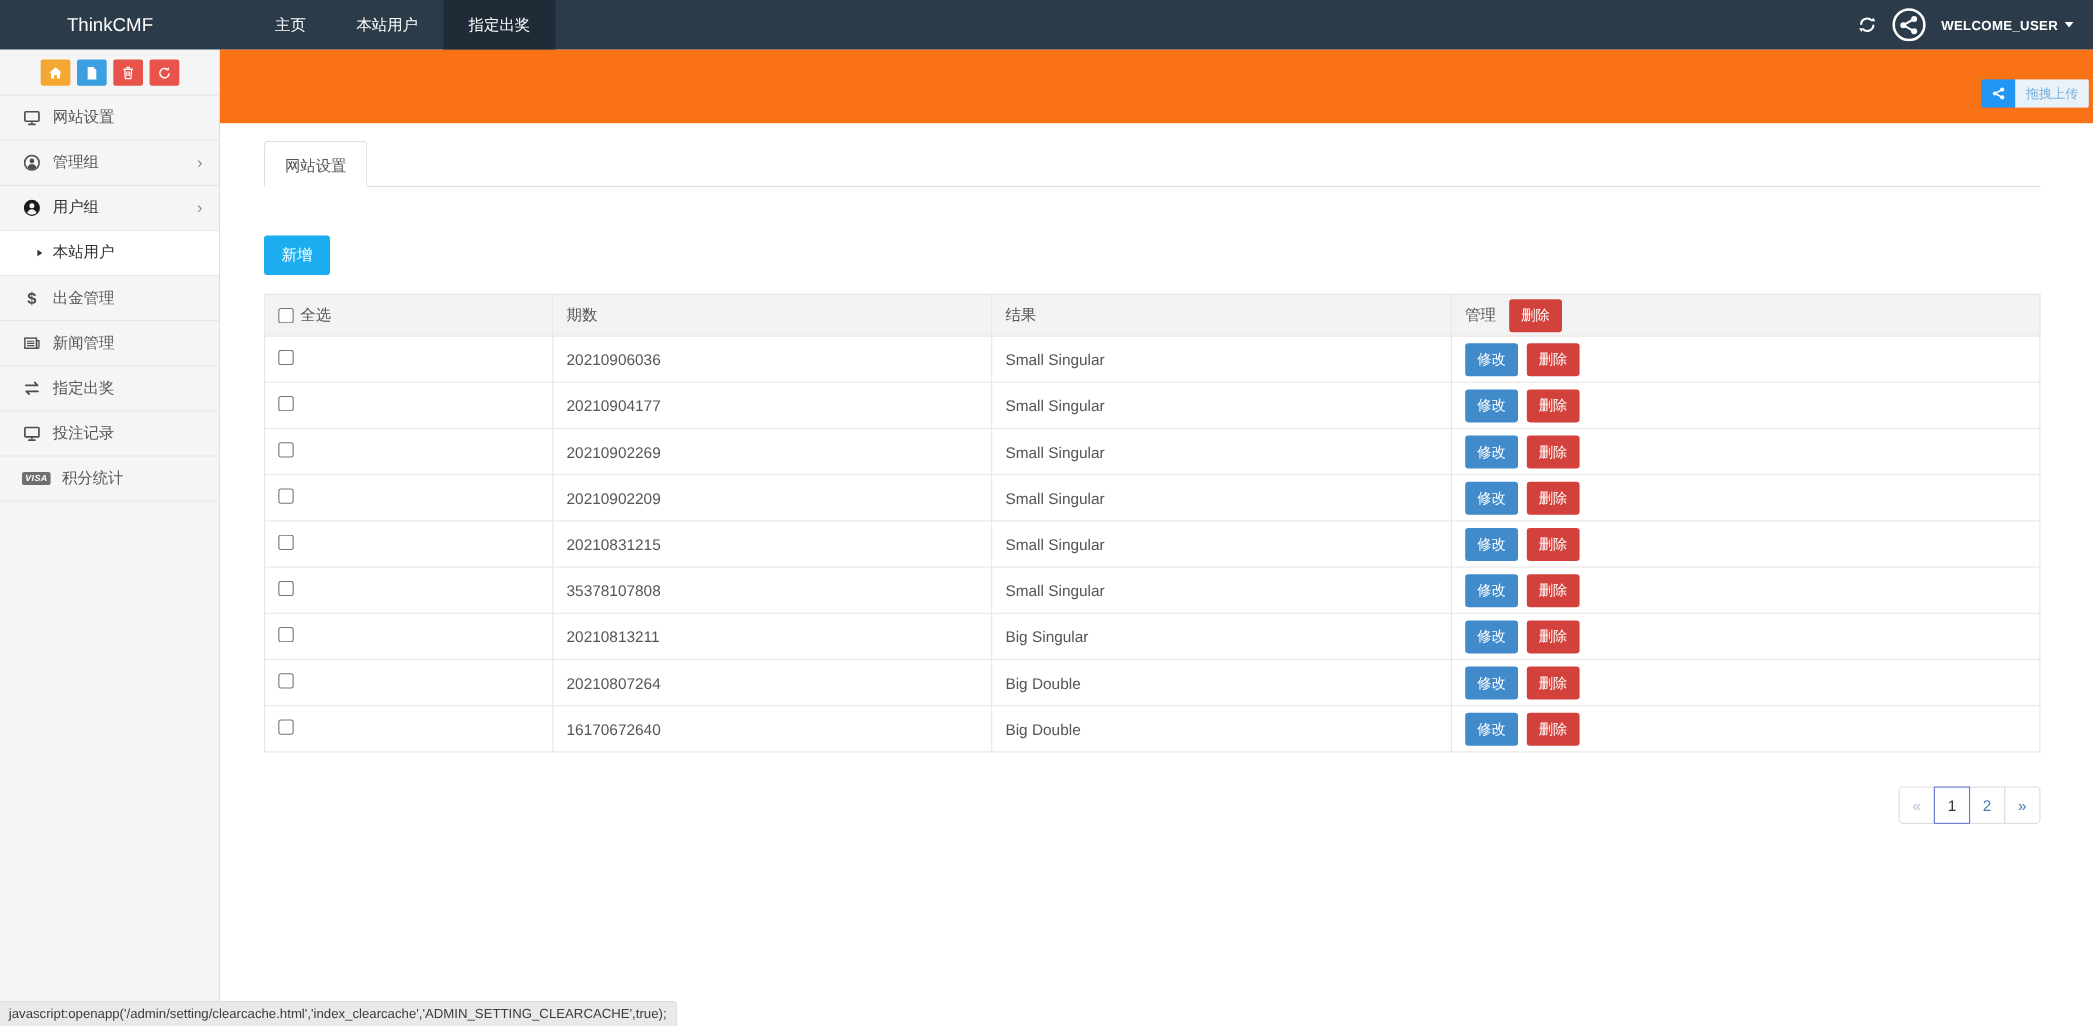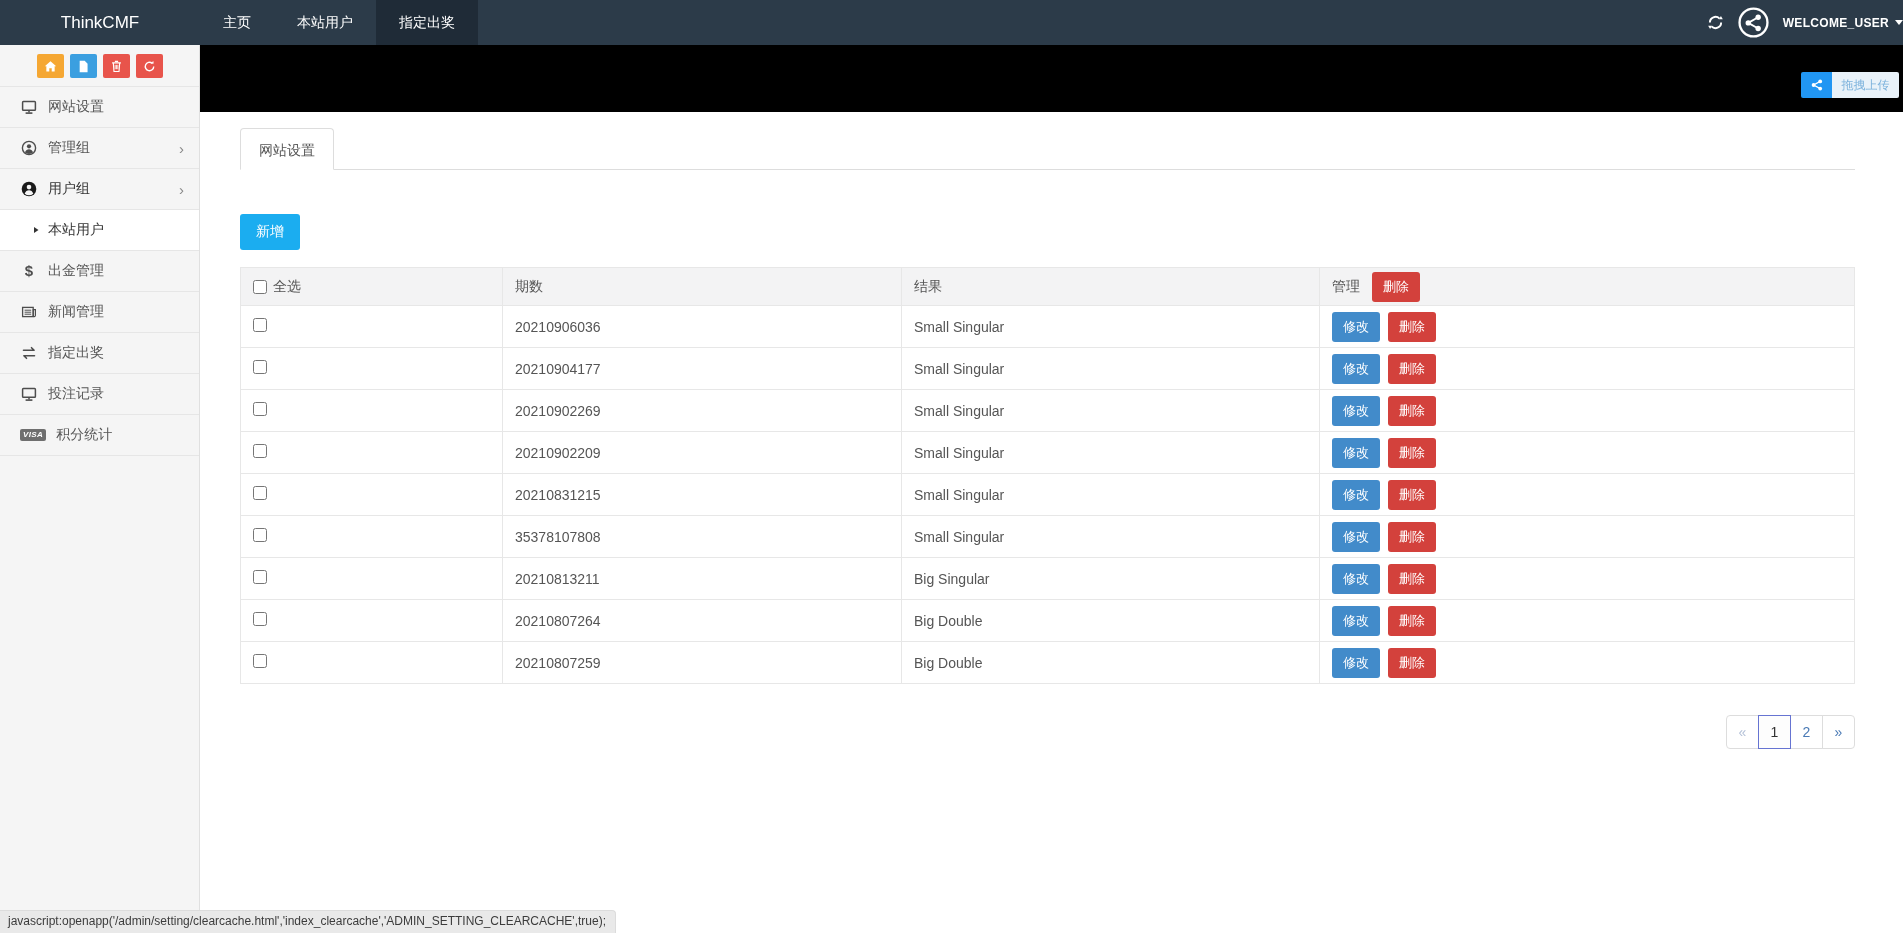--- a/index.html
+++ b/index.html
@@ -6,32 +6,32 @@
   html,body { width:1903px; height:933px; }
   body {
     font-family: "Liberation Sans", "DejaVu Sans", sans-serif;
     background:#fff; color:#555; position:relative; overflow:hidden;
   }
   svg { display:block; }
 
   
   .navbar {
     position:absolute; top:0; left:0; right:0; height:45px;
-    background:var(--navbar-bg); display:flex; align-items:stretch; z-index:30;
+    background:var(--navbar-bg); display:flex; align-items:stretch; z-index:30;gap:27px;
   }
   .brand {
     width:200px; text-align:center; line-height:45px; color:#fff;
     font-size:17px; cursor:pointer; flex:0 0 auto;
   }
   .nav-items { display:flex;align-items:center; }
   .nav-item {
     padding:0 23px; line-height:45px; color:#fff; font-size:14px; cursor:pointer;
   }
   .nav-item.active { background:var(--navbar-active-bg); }
-  .nav-right { margin-left:auto; display:flex; align-items:center; gap:14px; color:#fff; }
+  .nav-right { margin-left:auto; display:flex; align-items:center; gap:14px; padding-right:18px; color:#fff; }
   .nav-icon { width:17px; height:17px; color:#fff; cursor:pointer; }
   .avatar { width:31px; height:31px; color:#fff; cursor:pointer; }
   .username { display:flex; align-items:center; font-size:12px; font-weight:bold; letter-spacing:.3px; cursor:pointer; }
   .caret-down {
     width:0; height:0; margin-left:6px;
     border-left:4px solid transparent; border-right:4px solid transparent;
     border-top:5px solid #fff; display:inline-block;
   }
 
   
@@ -64,21 +64,21 @@
   .menu-item.sub { background:#fff; padding-left:30px; }
   .menu-item.sub .mi-icon { width:12px; margin-right:6px; color:#333; }
   .menu-item.sub .mi-icon svg { width:8px; height:8px; }
   .visa-badge {
     background:#6f6f6f; color:#fff; font-size:8px; font-style:italic; font-weight:bold;
     border-radius:2px; padding:2px 3px; letter-spacing:.4px; line-height:1;
   }
 
   
   .main { position:absolute; top:45px; left:200px; right:0; bottom:0; background:#fff; }
-  .topstrip { height:67px; background:#000000; position:relative; }
+  .topstrip { height:67px; background:#f97316; position:relative; }
   .upload-widget {
     position:absolute; right:4px; top:27px; height:26px; display:flex; cursor:pointer;
     border-radius:2px; overflow:hidden;
   }
   .uw-icon {
     width:31px; background:var(--upload-blue); color:#fff;
     display:flex; align-items:center; justify-content:center;
   }
   .uw-icon svg { width:16px; height:16px; }
   .uw-label {
@@ -458,21 +458,21 @@
     <td class="cell-result">Big Double</td>
     <td class="cell-actions">
       <button class="btn btn-primary">修改</button>
       <button class="btn btn-danger">删除</button>
     </td>
   </tr>
           <tr>
     <td class="col-select">
       <input type="checkbox" style="">
     </td>
-    <td class="cell-issue">20210807259</td>
+    <td class="cell-issue">16170672640</td>
     <td class="cell-result">Big Double</td>
     <td class="cell-actions">
       <button class="btn btn-primary">修改</button>
       <button class="btn btn-danger">删除</button>
     </td>
   </tr>
         </tbody>
     </table>
 
     <div class="pagination-wrap">

